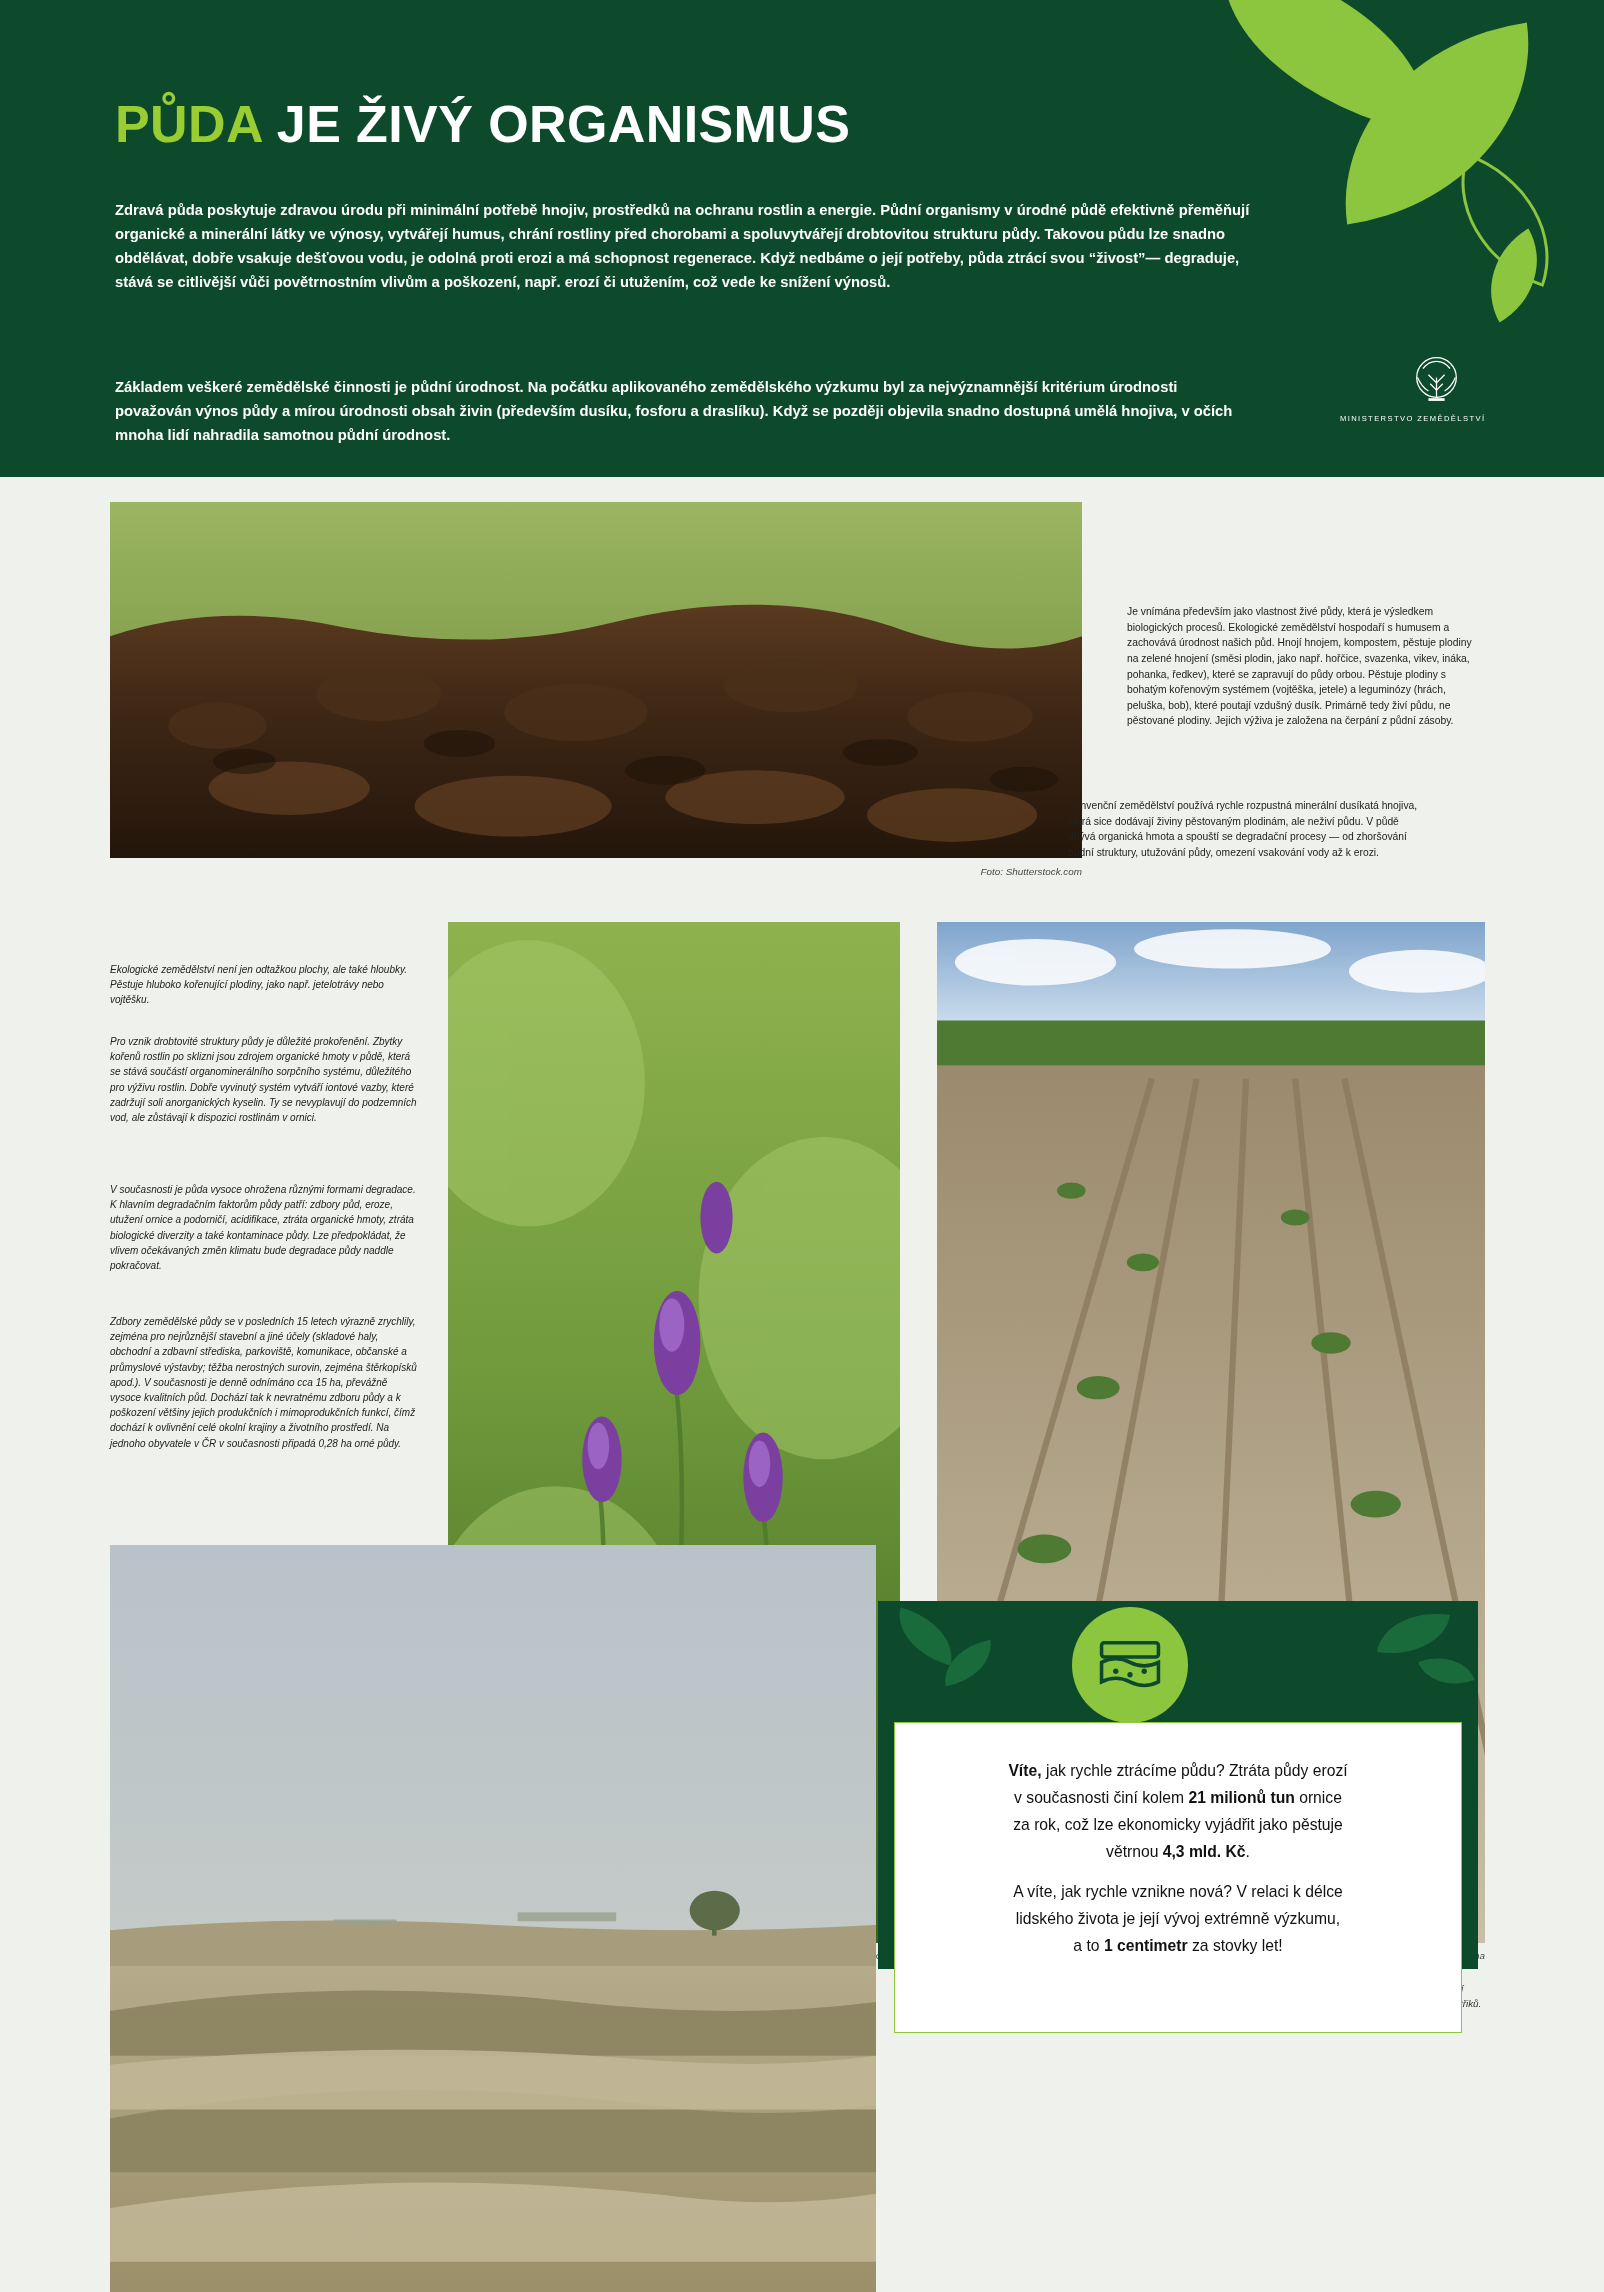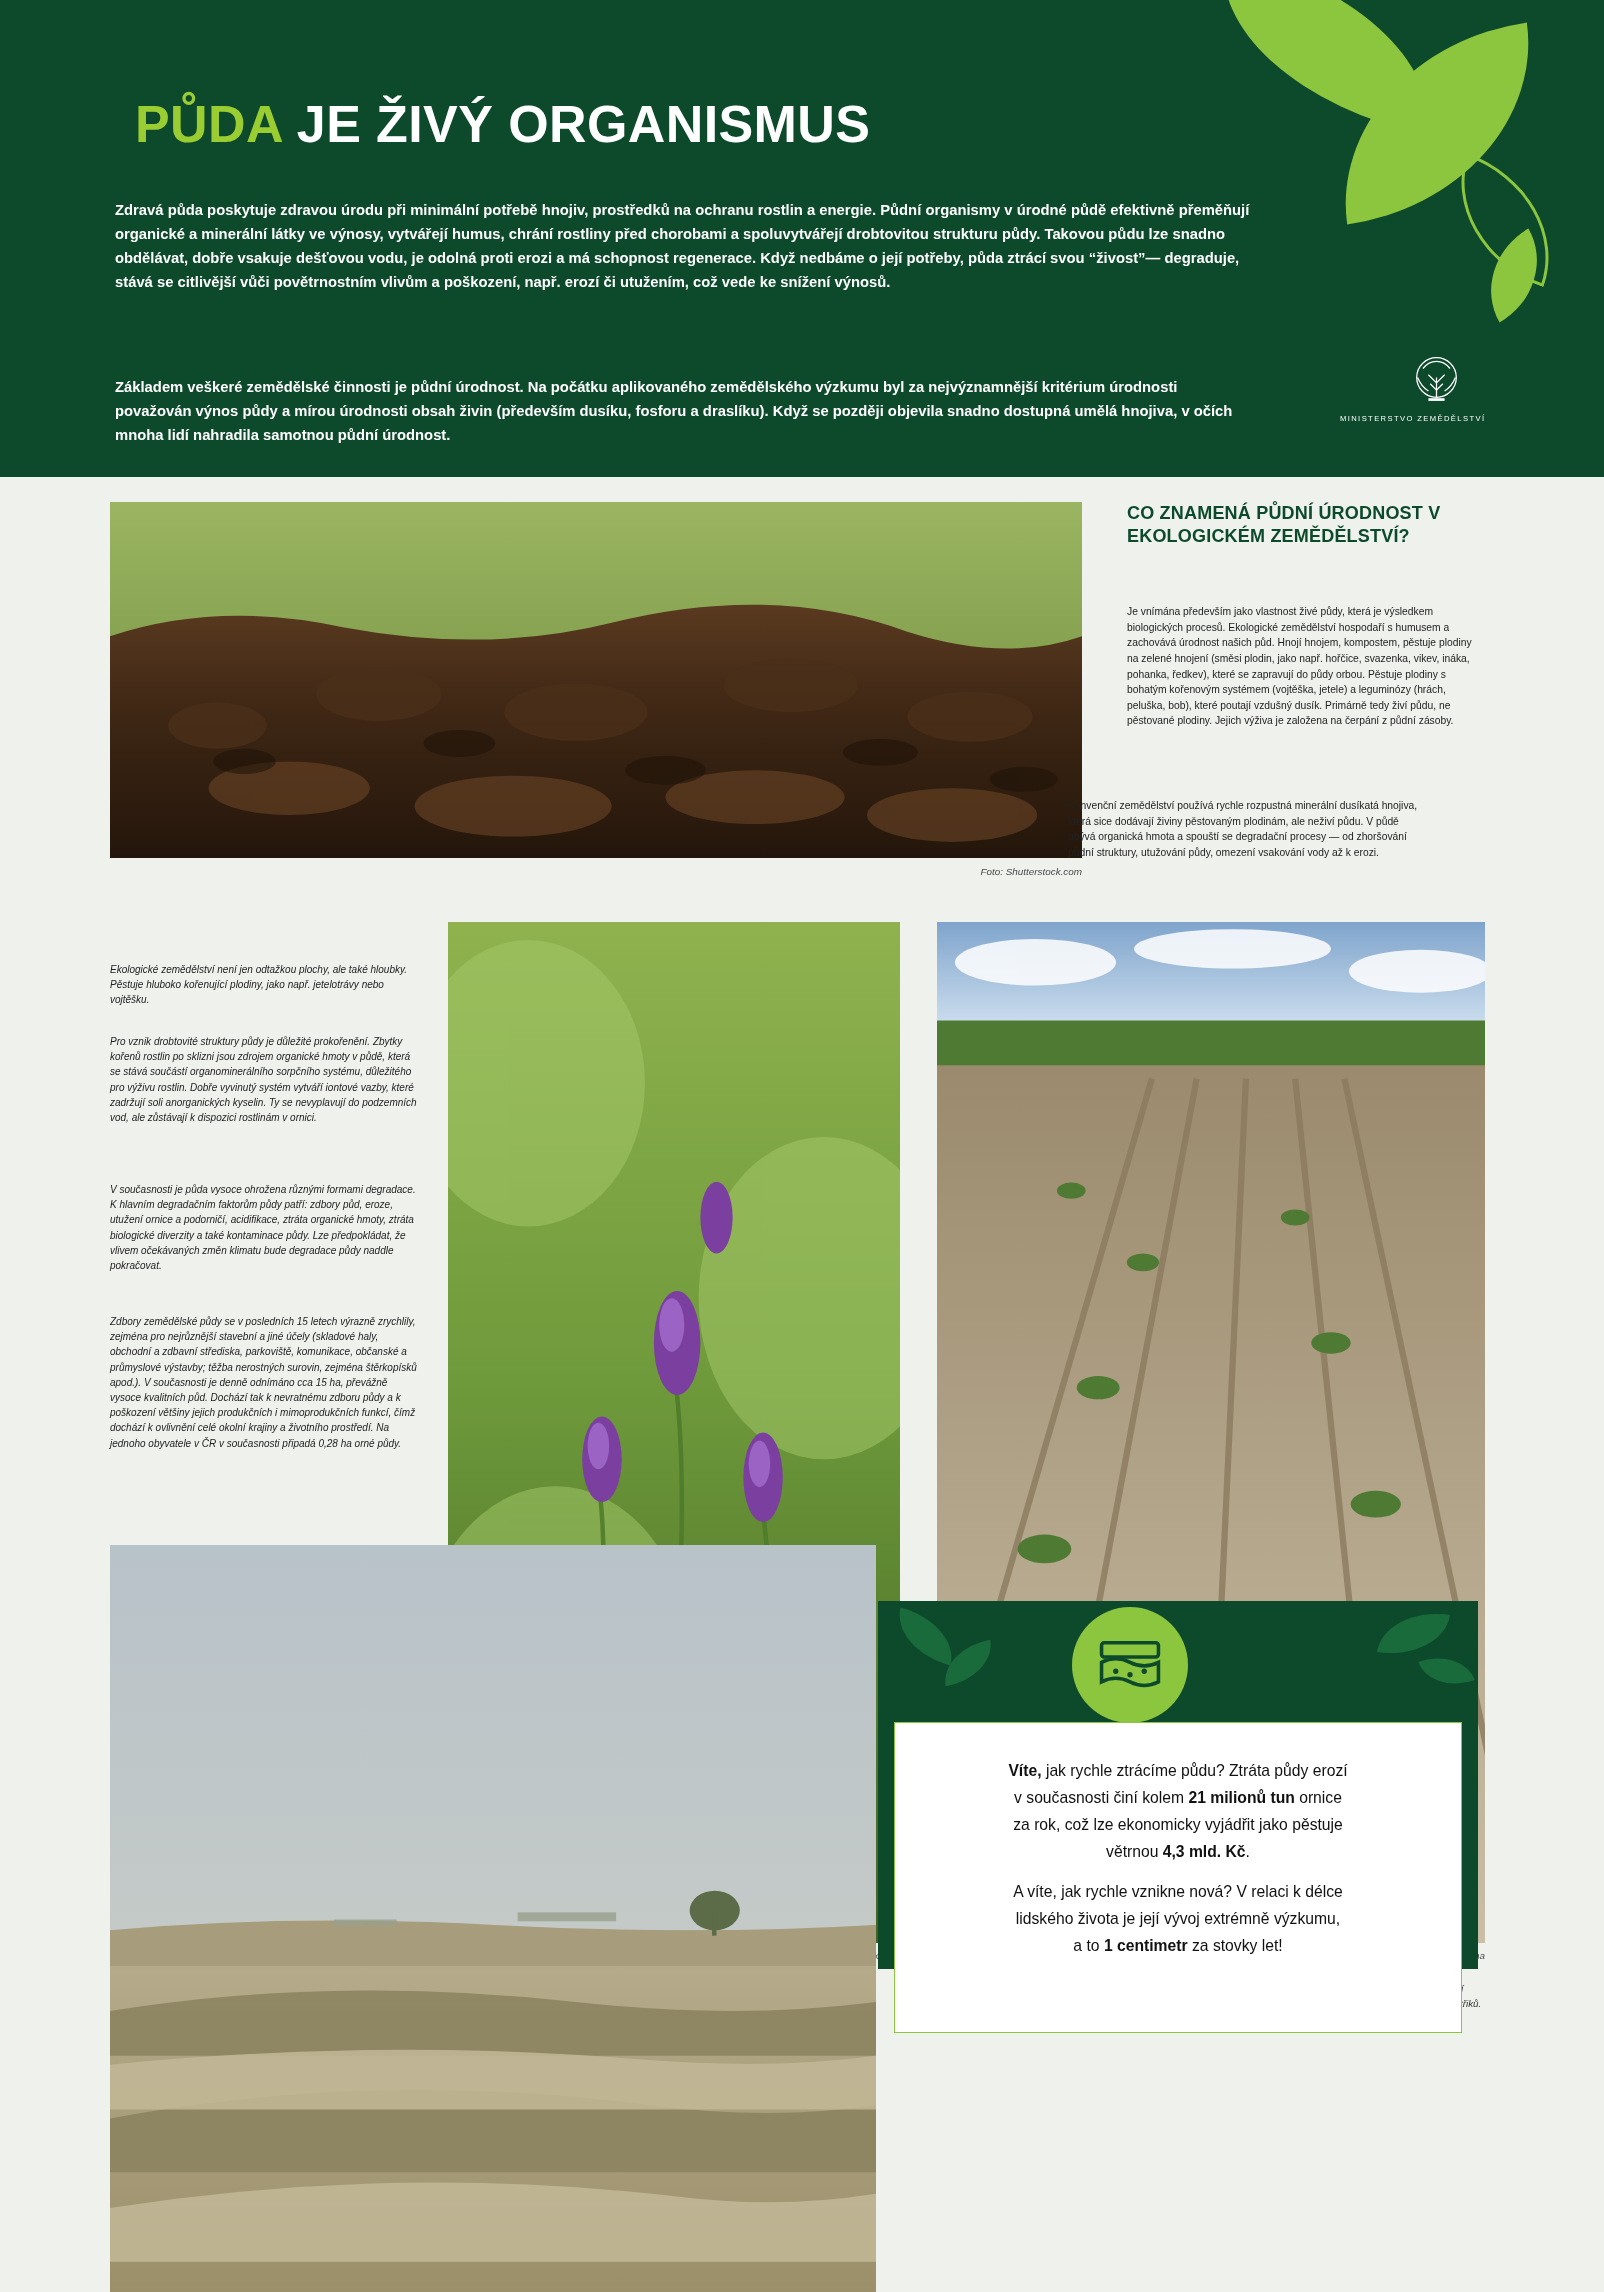--- a/index.html
+++ b/index.html
@@ -39,21 +39,20 @@
   }
   .title {
     position: absolute;
     left: 115px;
     top: 94px;
     font-size: 52px;
     font-weight: bold;
     letter-spacing: 0.4px;
     color: #ffffff;
     white-space: nowrap;
-    margin-left: 20px;
   }
   .title .hl { color: #9acd32; }
   .hdr-p {
     position: absolute;
     left: 115px;
     width: 1137px;
     color: #ffffff;
     font-size: 14.8px;
     line-height: 1.62;
     font-weight: bold;
@@ -238,21 +237,20 @@
         <ellipse cx="150" cy="290" rx="35" ry="14"></ellipse>
         <ellipse cx="390" cy="270" rx="40" ry="15"></ellipse>
         <ellipse cx="620" cy="300" rx="45" ry="16"></ellipse>
         <ellipse cx="860" cy="280" rx="42" ry="15"></ellipse>
         <ellipse cx="1020" cy="310" rx="38" ry="14"></ellipse>
       </g>
     </svg>
   </div>
   <div class="credit" style="left:813px; top:389px; width:269px;">Foto: Shutterstock.com</div>
 
-  <div class="h-side" style="left:1127px; top:25px; width:358px;">CO ZNAMENÁ PŮDNÍ ÚRODNOST V EKOLOGICKÉM ZEMĚDĚLSTVÍ?</div>
   <div class="side-p" style="left:1127px; top:127px;">Je vnímána především jako vlastnost živé půdy, která je výsledkem biologických procesů. Ekologické zemědělství hospodaří s humusem a zachovává úrodnost našich půd. Hnojí hnojem, kompostem, pěstuje plodiny na zelené hnojení (směsi plodin, jako např. hořčice, svazenka, vikev, ináka, pohanka, ředkev), které se zapravují do půdy orbou. Pěstuje plodiny s bohatým kořenovým systémem (vojtěška, jetele) a leguminózy (hrách, peluška, bob), které poutají vzdušný dusík. Primárně tedy živí půdu, ne pěstované plodiny. Jejich výživa je založena na čerpání z půdní zásoby.</div>
   <div class="side-p" style="left:1068px; top:321px;">Konvenční zemědělství používá rychle rozpustná minerální dusíkatá hnojiva, která sice dodávají živiny pěstovaným plodinám, ale neživí půdu. V půdě ubývá organická hmota a spouští se degradační procesy — od zhoršování půdní struktury, utužování půdy, omezení vsakování vody až k erozi.</div>
 
   <div class="left-col" style="top:445px;">Ekologické zemědělství není jen odtažkou plochy, ale také hloubky. Pěstuje hluboko kořenující plodiny, jako např. jetelotrávy nebo vojtěšku.</div>
   <div class="left-col" style="top:517px;">Pro vznik drobtovité struktury půdy je důležité prokořenění. Zbytky kořenů rostlin po sklizni jsou zdrojem organické hmoty v půdě, která se stává součástí organominerálního sorpčního systému, důležitého pro výživu rostlin. Dobře vyvinutý systém vytváří iontové vazby, které zadržují soli anorganických kyselin. Ty se nevyplavují do podzemních vod, ale zůstávají k dispozici rostlinám v ornici.</div>
   <div class="left-col" style="top:665px;">V současnosti je půda vysoce ohrožena různými formami degradace. K hlavním degradačním faktorům půdy patří: zdbory půd, eroze, utužení ornice a podorničí, acidifikace, ztráta organické hmoty, ztráta biologické diverzity a také kontaminace půdy. Lze předpokládat, že vlivem očekávaných změn klimatu bude degradace půdy naddle pokračovat.</div>
   <div class="left-col" style="top:797px;">Zdbory zemědělské půdy se v posledních 15 letech výrazně zrychlily, zejména pro nejrůznější stavební a jiné účely (skladové haly, obchodní a zdbavní střediska, parkoviště, komunikace, občanské a průmyslové výstavby; těžba nerostných surovin, zejména štěrkopísků apod.). V současnosti je denně odnímáno cca 15 ha, převážně vysoce kvalitních půd. Dochází tak k nevratnému zdboru půdy a k poškození většiny jejich produkčních i mimoprodukčních funkcí, čímž dochází k ovlivnění celé okolní krajiny a životního prostředí. Na jednoho obyvatele v ČR v současnosti připadá 0,28 ha orné půdy.</div>
   <div class="left-col" style="top:1034px;">Každoročně se sníží výměra orné půdy průměrně o 10000 ha.</div>
 
   <div class="photo" style="left:448px; top:445px; width:452px; height:1021px;">

